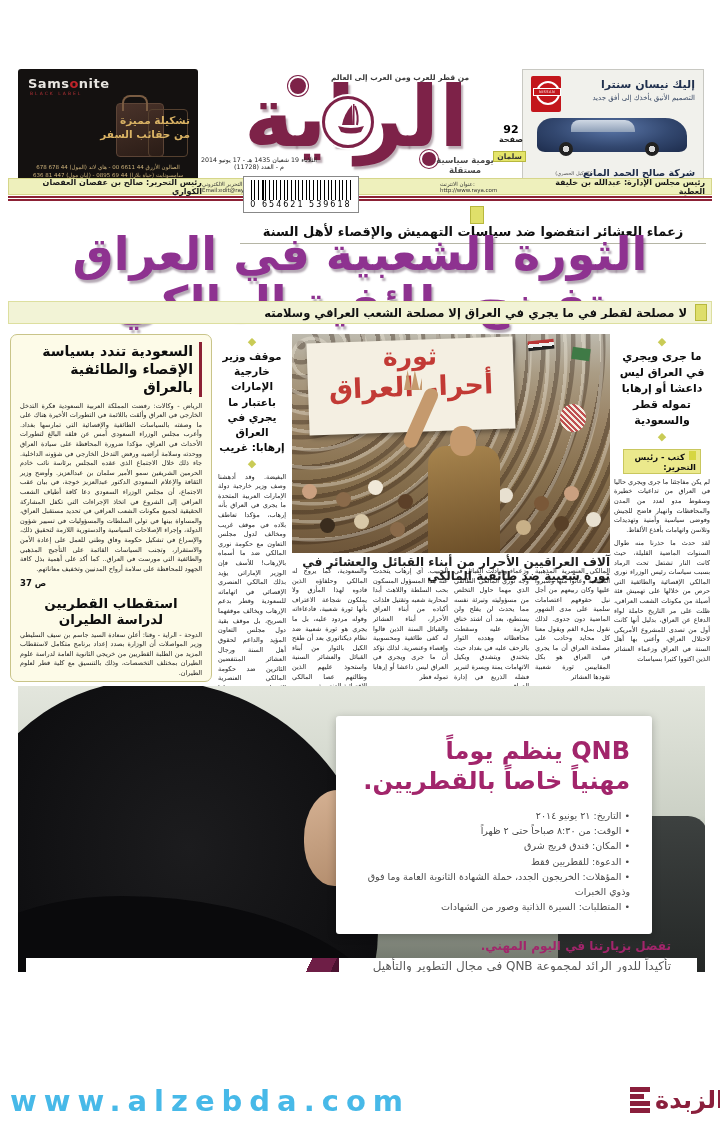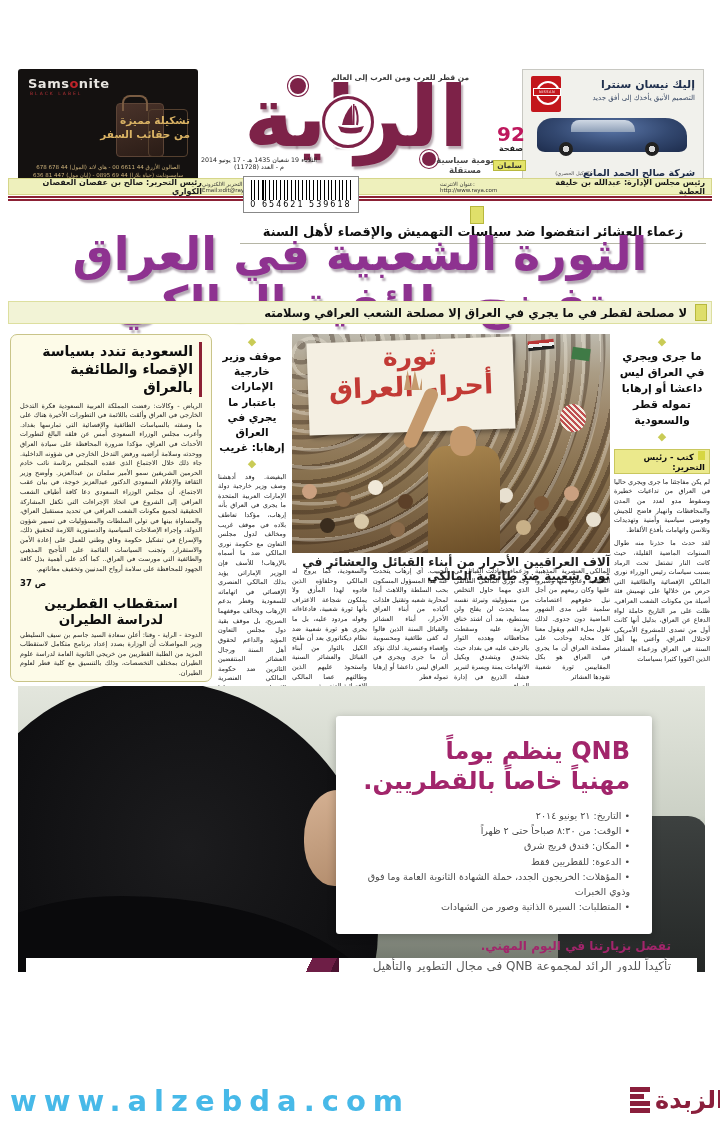--- a/index.html
+++ b/index.html
@@ -30,21 +30,21 @@
   #nissan .dealer{position:absolute;right:8px;bottom:6px;font-size:9.5px;font-weight:bold;color:#1c2a46;}
   #nissan .dnote{position:absolute;right:112px;bottom:8px;font-size:5px;color:#555;}
 
   
   #slogan{top:73px;left:300px;width:200px;text-align:center;font-size:7.5px;font-weight:bold;color:#3a3a3a;}
   #logo{top:74px;left:206px;width:300px;height:86px;text-align:center;font-size:84px;font-weight:bold;color:#7d2248;line-height:86px;text-shadow:2px 3px 2px rgba(60,20,40,.35);letter-spacing:-2px;}
   #dhow{top:96px;left:322px;width:46px;height:46px;background:#fff;border:3px solid #7d2248;border-radius:50%;box-shadow:0 0 0 2px #fff;}
   #dot-a{top:76px;left:288px;width:16px;height:16px;background:#7d2248;border:2px solid #fff;border-radius:50%;box-shadow:0 0 0 1px #7d2248;}
   #dot-b{top:150px;left:420px;width:14px;height:14px;background:#7d2248;border:2px solid #fff;border-radius:50%;box-shadow:0 0 0 1px #7d2248;}
   #pages-col{top:124px;left:496px;width:30px;text-align:center;}
-  #pages-col .num{font-size:20px;font-weight:bold;color:#be185d;line-height:1;}
+  #pages-col .num{font-size:11px;font-weight:bold;color:#000000;line-height:1;}
   #pages-col .w1{font-size:8px;font-weight:bold;color:#222;}
   #pages-col .w2{font-size:7.5px;font-weight:bold;color:#333;background:#e4e46a;border:1px solid #b8b83e;padding:0 3px;display:inline-block;margin-top:2px;}
   #dateline{top:156px;left:200px;width:118px;font-size:6.3px;color:#222;text-align:center;direction:rtl;}
   #tagline{top:155px;left:420px;width:90px;font-size:8.5px;font-weight:bold;color:#4a4a4a;text-align:center;}
 
   
   #strip{top:178px;left:8px;width:704px;height:17px;background:#eef0bc;border:1px solid #d6d68a;box-sizing:border-box;display:flex;align-items:center;justify-content:space-between;padding:0 6px;direction:ltr;}
   #strip .ed{font-size:8px;font-weight:bold;color:#1a1a1a;direction:rtl;}
   #strip .tiny{font-size:5.5px;color:#333;direction:ltr;}
   #strip .gap{width:120px;}
@@ -92,21 +92,21 @@
   #photo .vsign{position:absolute;left:112px;top:36px;width:18px;height:20px;background:#c59a6e;clip-path:polygon(0 100%,20% 0,40% 100%,60% 0,85% 100%,100% 40%,100% 100%,0 100%);}
   #photo .kef{position:absolute;left:268px;top:70px;width:26px;height:28px;border-radius:50%;background:repeating-linear-gradient(45deg,#c05050 0 2px,#f3ece0 2px 4px);}
   #photo .heads{position:absolute;left:10px;top:150px;width:15px;height:15px;border-radius:50%;background:#caa080;
     box-shadow:34px 8px 0 #8a6a4a,66px -4px 0 #f0e8d8,96px 10px 0 #5c4028,128px -2px 0 #caa080,196px 4px 0 #e8e0d0,232px 12px 0 #7a5838,262px 2px 0 #caa080,18px 34px 0 #3a2c1e,52px 30px 0 #d8c8a8,88px 38px 0 #8a6a4a,150px 34px 0 #2e241a,214px 36px 0 #c8b088,252px 32px 0 #584028,284px 28px 0 #e8e0d0;}
   #caption{left:292px;top:555px;width:318px;font-size:12px;font-weight:bold;color:#222;text-align:right;}
   #bottom-cols{left:292px;top:567px;width:318px;height:121px;display:flex;gap:6px;overflow:hidden;}
   #bottom-cols .col{flex:1;}
 
   #right-col{left:614px;top:334px;width:96px;height:354px;overflow:hidden;}
   #right-col .pullquote{font-size:11px;}
-  .byline{display:inline-block;background:#ebe98c;border:1px solid #c9c75e;font-size:8.5px;font-weight:bold;color:#111;padding:1px 4px;margin:5px 0 4px;}
+  .byline{display:inline-block;background:#ebe98c;border:1px solid #c9c75e;font-size:8.5px;font-weight:bold;color:#111;padding:1px 4px;margin:5px 9px 4px;}
   .byline .bsq{display:inline-block;width:7px;height:9px;background:#d6d642;margin-left:4px;}
 
   
   #qnb{left:18px;top:686px;width:687px;height:286px;background:linear-gradient(180deg,#e3e6dd 0%,#ccd1c6 45%,#9aa194 75%,#6d7268 100%);overflow:hidden;}
   #qnb .hijab{position:absolute;left:-60px;top:-6px;width:420px;height:420px;background:radial-gradient(ellipse at 55% 40%,#1c1c1e 0%,#0c0c0e 70%);border-radius:46% 54% 40% 50%;}
   #qnb .hijab2{position:absolute;left:-80px;top:210px;width:460px;height:240px;background:#0a0a0c;border-radius:40% 60% 0 0;}
   #qnb .face{position:absolute;left:286px;top:104px;width:66px;height:96px;background:linear-gradient(160deg,#d6b294,#b08a6a);border-radius:50% 50% 46% 46%;}
   #qnb .eye{position:absolute;left:322px;top:142px;width:14px;height:4px;background:#2a1c14;border-radius:50%;}
   #qnb .brow{position:absolute;left:320px;top:134px;width:16px;height:3px;background:#3a281c;border-radius:50%;transform:rotate(-6deg);}
   #qnb .lips{position:absolute;left:322px;top:178px;width:12px;height:6px;background:#c23050;border-radius:50%;}

